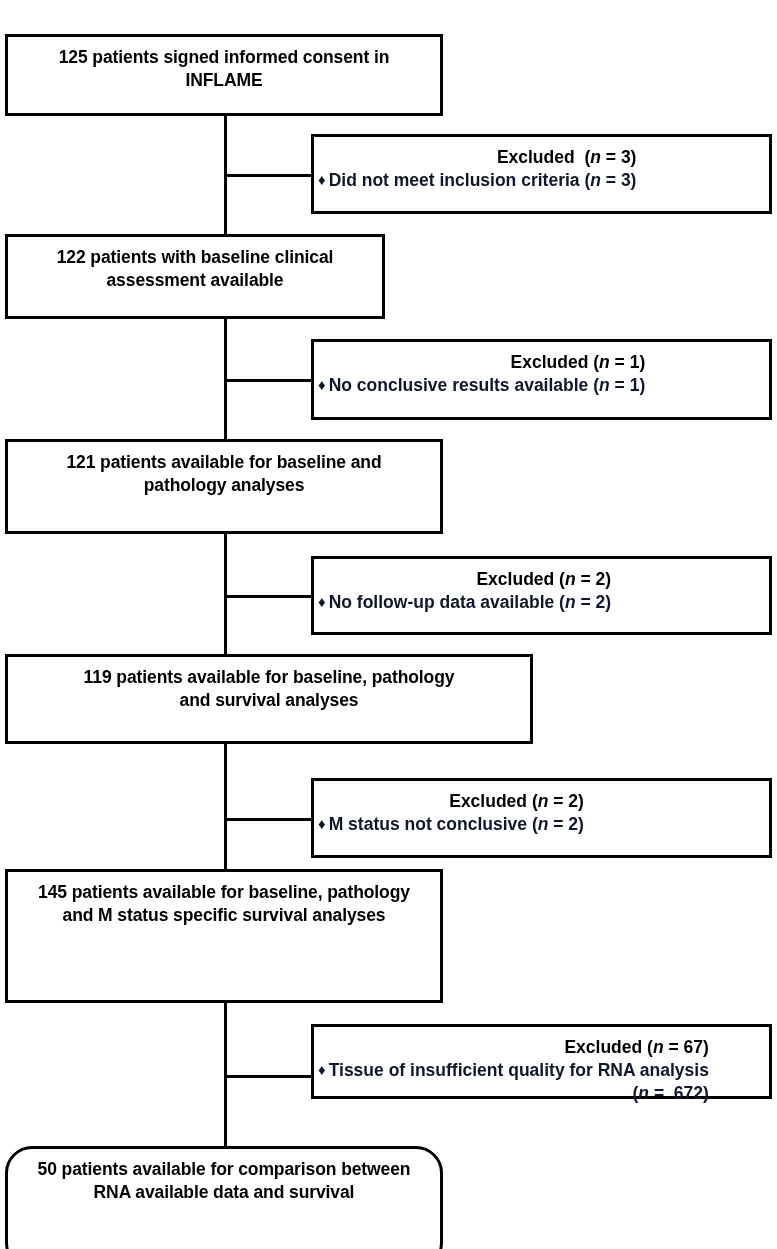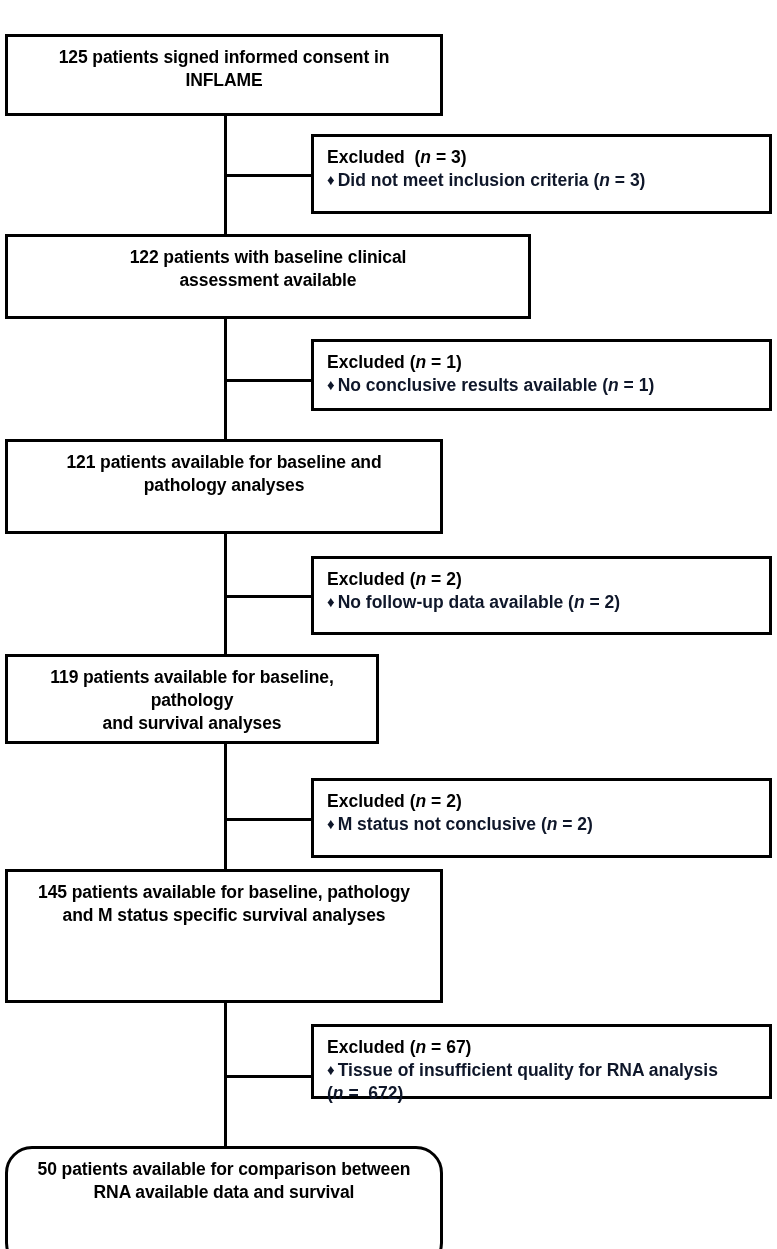--- a/index.html
+++ b/index.html
@@ -39,22 +39,22 @@
     color: #000000;
     padding: 9px 14px 0 14px;
     letter-spacing: -0.1px;
   }
   .excl-box {
     display: flex;
     align-items: flex-start;
     justify-content: flex-start;
   }
   .excl-inner {
-    padding: 9px 0 0 13px;
-    text-align: left;
+    padding: 9px 0 0 4px;
+    text-align: right;
   }
   .excl-head {
     font-weight: bold;
     font-size: 17.5px;
     line-height: 1.32;
     color: #000000;
     white-space: pre;
   }
   .excl-item {
     font-weight: bold;
@@ -103,35 +103,35 @@
   <div class="connector-h" style="left:224px; top:789px; width:90px;"></div>
   <div class="connector-h" style="left:224px; top:1046px; width:90px;"></div>
 
   <div class="node-box main-box" style="left:5px; top:5px; width:438px; height:82px;">
     <div class="main-text">
       <span>125 patients signed informed consent in</span><br>
       <span>INFLAME</span>
     </div>
   </div>
 
-  <div class="node-box main-box" style="left:5px; top:205px; width:526px; height:85px;">
+  <div class="node-box main-box" style="left:5px; top:205px; width:380px; height:85px;">
     <div class="main-text">
       <span>122 patients with baseline clinical</span><br>
       <span>assessment available</span>
     </div>
   </div>
 
   <div class="node-box main-box" style="left:5px; top:410px; width:438px; height:95px;">
     <div class="main-text">
       <span>121 patients available for baseline and</span><br>
       <span>pathology analyses</span>
     </div>
   </div>
 
-  <div class="node-box main-box" style="left:5px; top:625px; width:374px; height:90px;">
+  <div class="node-box main-box" style="left:5px; top:625px; width:528px; height:90px;">
     <div class="main-text">
       <span>119 patients available for baseline, pathology</span><br>
       <span>and survival analyses</span>
     </div>
   </div>
 
   <div class="node-box main-box" style="left:5px; top:840px; width:438px; height:134px;">
     <div class="main-text">
       <span>145 patients available for baseline, pathology</span><br>
       <span>and M status specific survival analyses</span>
@@ -145,21 +145,21 @@
     </div>
   </div>
 
   <div class="node-box excl-box" style="left:311px; top:105px; width:461px; height:80px;">
     <div class="excl-inner">
       <div class="excl-head"><span>Excluded  (</span><span class="ital">n</span><span> = 3)</span></div>
       <div class="excl-item"><span class="bullet">♦</span><span>Did not meet inclusion criteria (</span><span class="ital">n</span><span> = 3)</span></div>
     </div>
   </div>
 
-  <div class="node-box excl-box" style="left:311px; top:310px; width:461px; height:72px;">
+  <div class="node-box excl-box" style="left:311px; top:310px; width:461px; height:81px;">
     <div class="excl-inner">
       <div class="excl-head"><span>Excluded (</span><span class="ital">n</span><span> = 1)</span></div>
       <div class="excl-item"><span class="bullet">♦</span><span>No conclusive results available (</span><span class="ital">n</span><span> = 1)</span></div>
     </div>
   </div>
 
   <div class="node-box excl-box" style="left:311px; top:527px; width:461px; height:79px;">
     <div class="excl-inner">
       <div class="excl-head"><span>Excluded (</span><span class="ital">n</span><span> = 2)</span></div>
       <div class="excl-item"><span class="bullet">♦</span><span>No follow-up data available (</span><span class="ital">n</span><span> = 2)</span></div>

